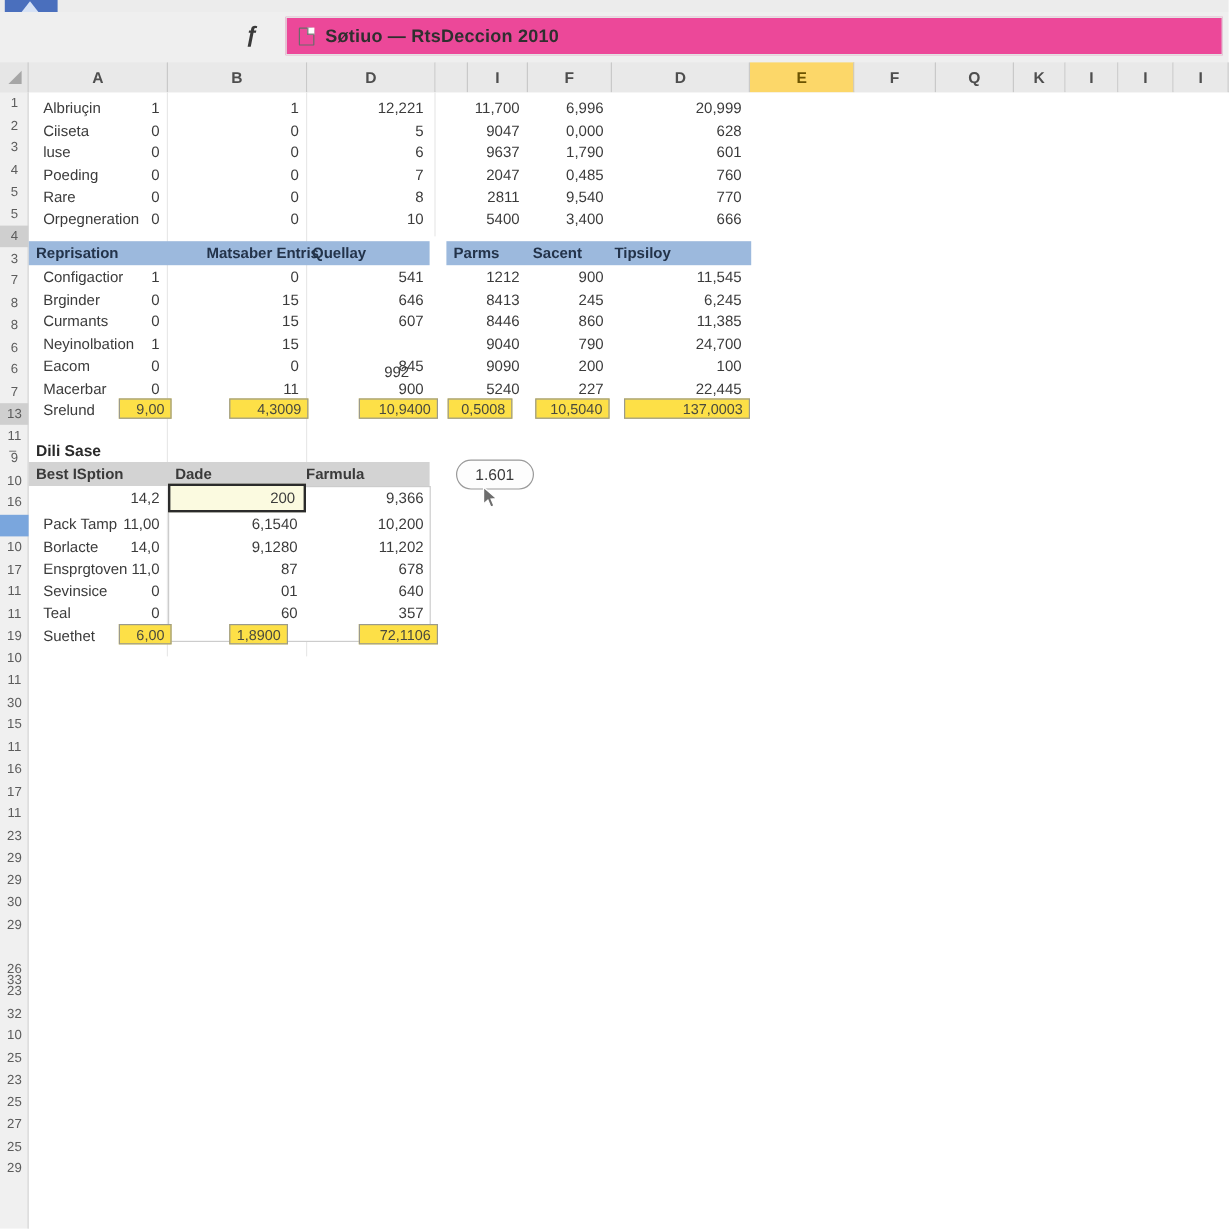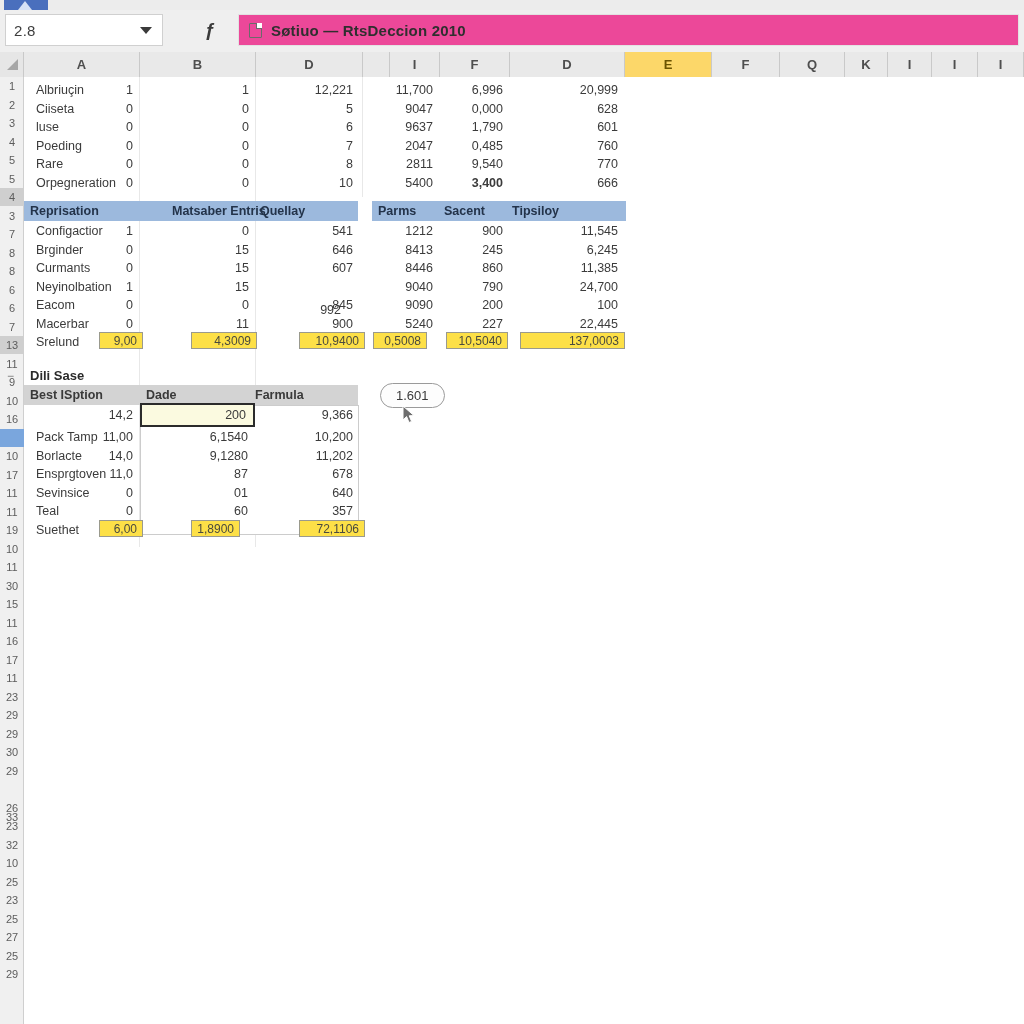--- a/index.html
+++ b/index.html
@@ -102,24 +102,20 @@
 </style>
 </head>
 <body>
 
 <div id="app">
 
   <div class="topstrip"></div>
   <div class="appglyph"></div>
   <div class="topbar"></div>
 
-  <div class="namebox">
-    <span class="nbval">2.8</span>
-    <span class="nbcaret"></span>
-  </div>
 
   <div class="fxbtn">ƒ</div>
 
   <div class="fbar">
     <span class="sheeticon"></span>
     <span class="fbtext">Søtiuo — RtsDeccion 2010</span>
   </div>
 
   <div class="colhdr">
     <div class="corner"></div>
@@ -236,21 +232,21 @@
         <div class="cell r" style="left: 176px; top: 78px; width: 55px;">0</div>
         <div class="cell r" style="left: 250px; top: 78px; width: 85px;">8</div>
         <div class="cell r" style="left: 360px; top: 78px; width: 55px;">2811</div>
         <div class="cell r" style="left: 430px; top: 78px; width: 55px;">9,540</div>
         <div class="cell r" style="left: 500px; top: 78px; width: 100px;">770</div>
         <div class="cell l" style="left: 6px; top: 96.5px; width: 110px;">Orpegneration</div>
         <div class="cell r" style="left: 60px; top: 96.5px; width: 55px;">0</div>
         <div class="cell r" style="left: 176px; top: 96.5px; width: 55px;">0</div>
         <div class="cell r" style="left: 250px; top: 96.5px; width: 85px;">10</div>
         <div class="cell r" style="left: 360px; top: 96.5px; width: 55px;">5400</div>
-        <div class="cell r" style="left: 430px; top: 96.5px; width: 55px; font-weight: bold;">3,400</div>
+        <div class="cell r" style="left: 430px; top: 96.5px; width: 55px;">3,400</div>
         <div class="cell r" style="left: 500px; top: 96.5px; width: 100px;">666</div>
       </div>
 
     <div class="bandblue" style="left:0px;top:124px;width:334px;"></div>
     <div class="bandblue" style="left:348px;top:124px;width:254px;"></div>
     <div class="bandtxt" style="left:6px;top:124px;">Reprisation</div>
     <div class="bandtxt" style="left:148px;top:124px;">Matsaber Entris</div>
     <div class="bandtxt" style="left:236px;top:124px;">Quellay</div>
     <div class="bandtxt" style="left:354px;top:124px;">Parms</div>
     <div class="bandtxt" style="left:420px;top:124px;">Sacent</div>

